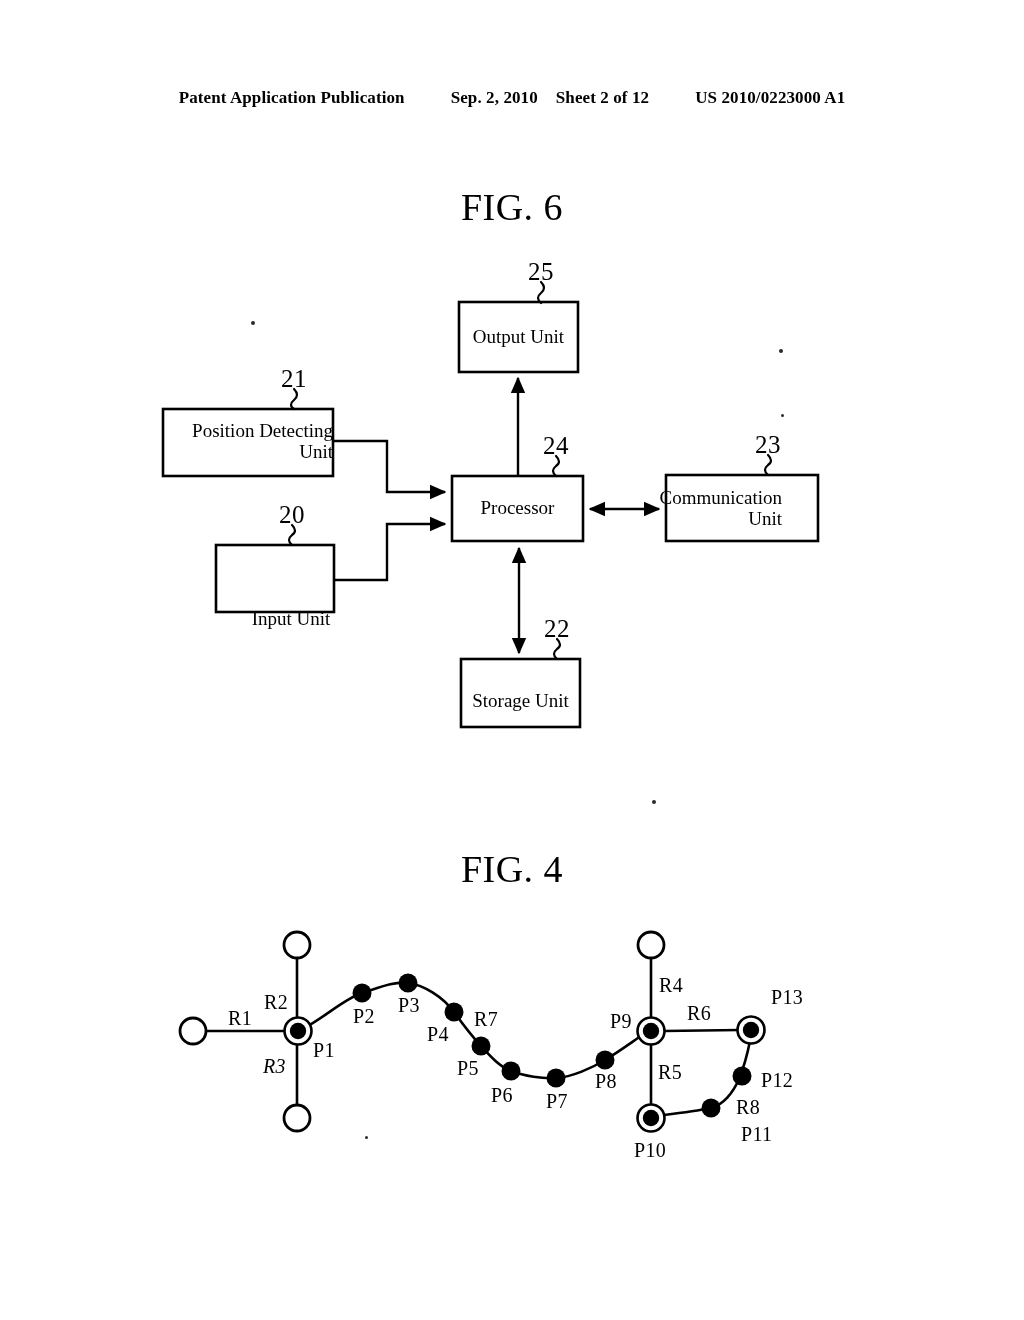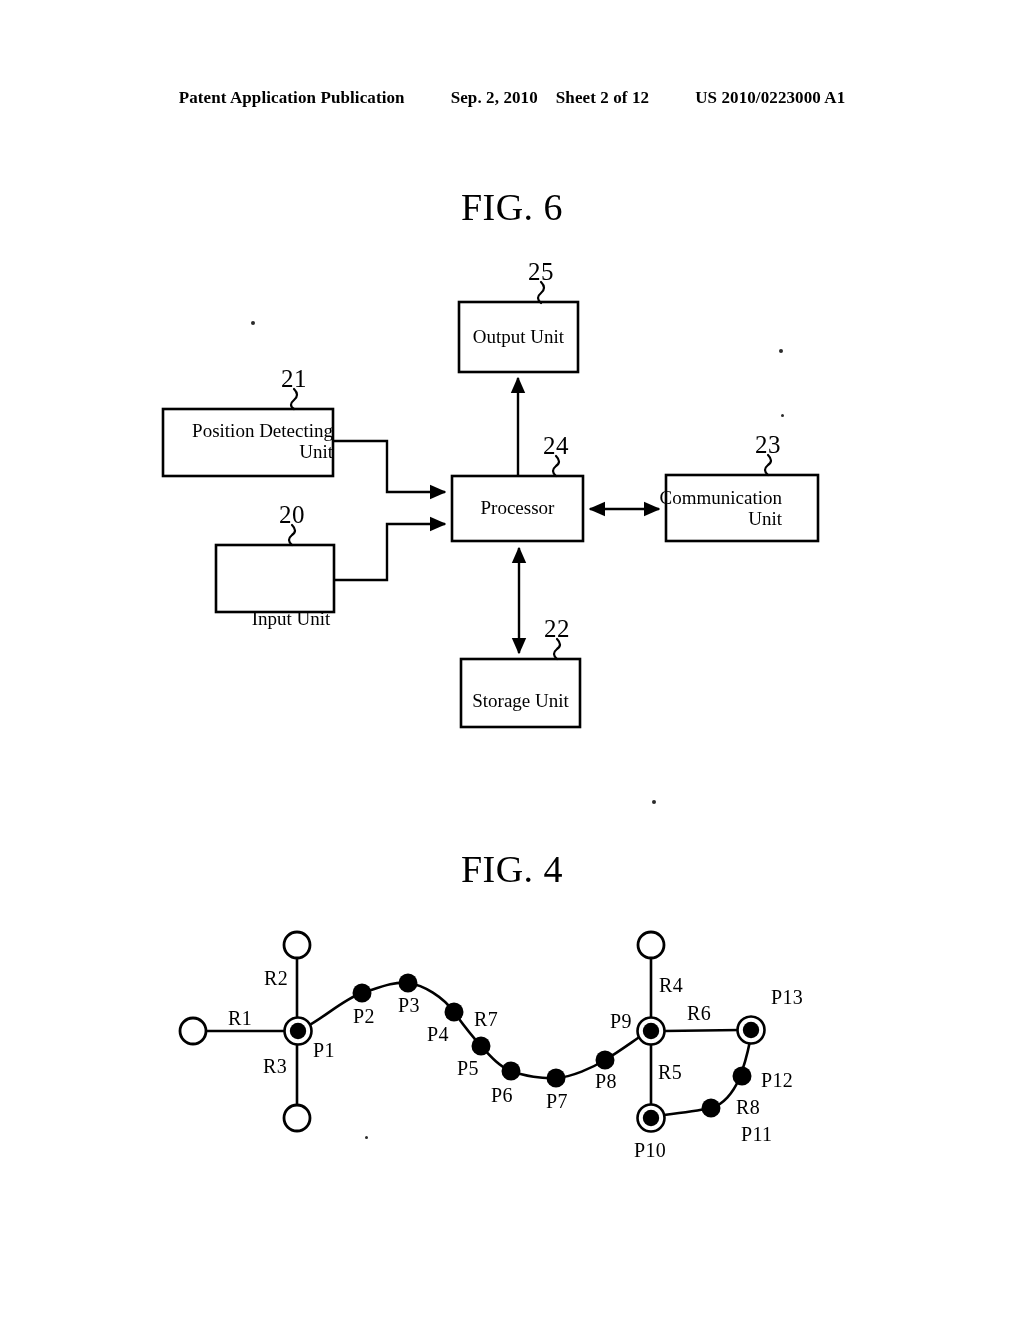--- a/index.html
+++ b/index.html
@@ -239,22 +239,22 @@
       </g>
       <g>
         <circle cx="751" cy="115" r="13.5" fill="#fff" stroke="#000" stroke-width="2.6"></circle>
         <circle cx="751" cy="115" r="8.2" fill="#000"></circle>
       </g>
     </g>
   </svg>
 </div>
 
 <div class="g-label" style="left:228px; top:1007px;">R1</div>
-<div class="g-label" style="left:264px; top:967px;">R2</div>
-<div class="g-label" style="left:263px; top:1055px;">R3</div>
+<div class="g-label" style="left:264px; top:991px;">R2</div>
+<div class="g-label" style="left:263px; top:1055px;font-style:italic;">R3</div>
 <div class="g-label" style="left:659px; top:974px;">R4</div>
 <div class="g-label" style="left:658px; top:1061px;">R5</div>
 <div class="g-label" style="left:687px; top:1002px;">R6</div>
 <div class="g-label" style="left:474px; top:1008px;">R7</div>
 <div class="g-label" style="left:736px; top:1096px;">R8</div>
 
 <div class="g-label" style="left:313px; top:1039px;">P1</div>
 <div class="g-label" style="left:353px; top:1005px;">P2</div>
 <div class="g-label" style="left:398px; top:994px;">P3</div>
 <div class="g-label" style="left:427px; top:1023px;">P4</div>

